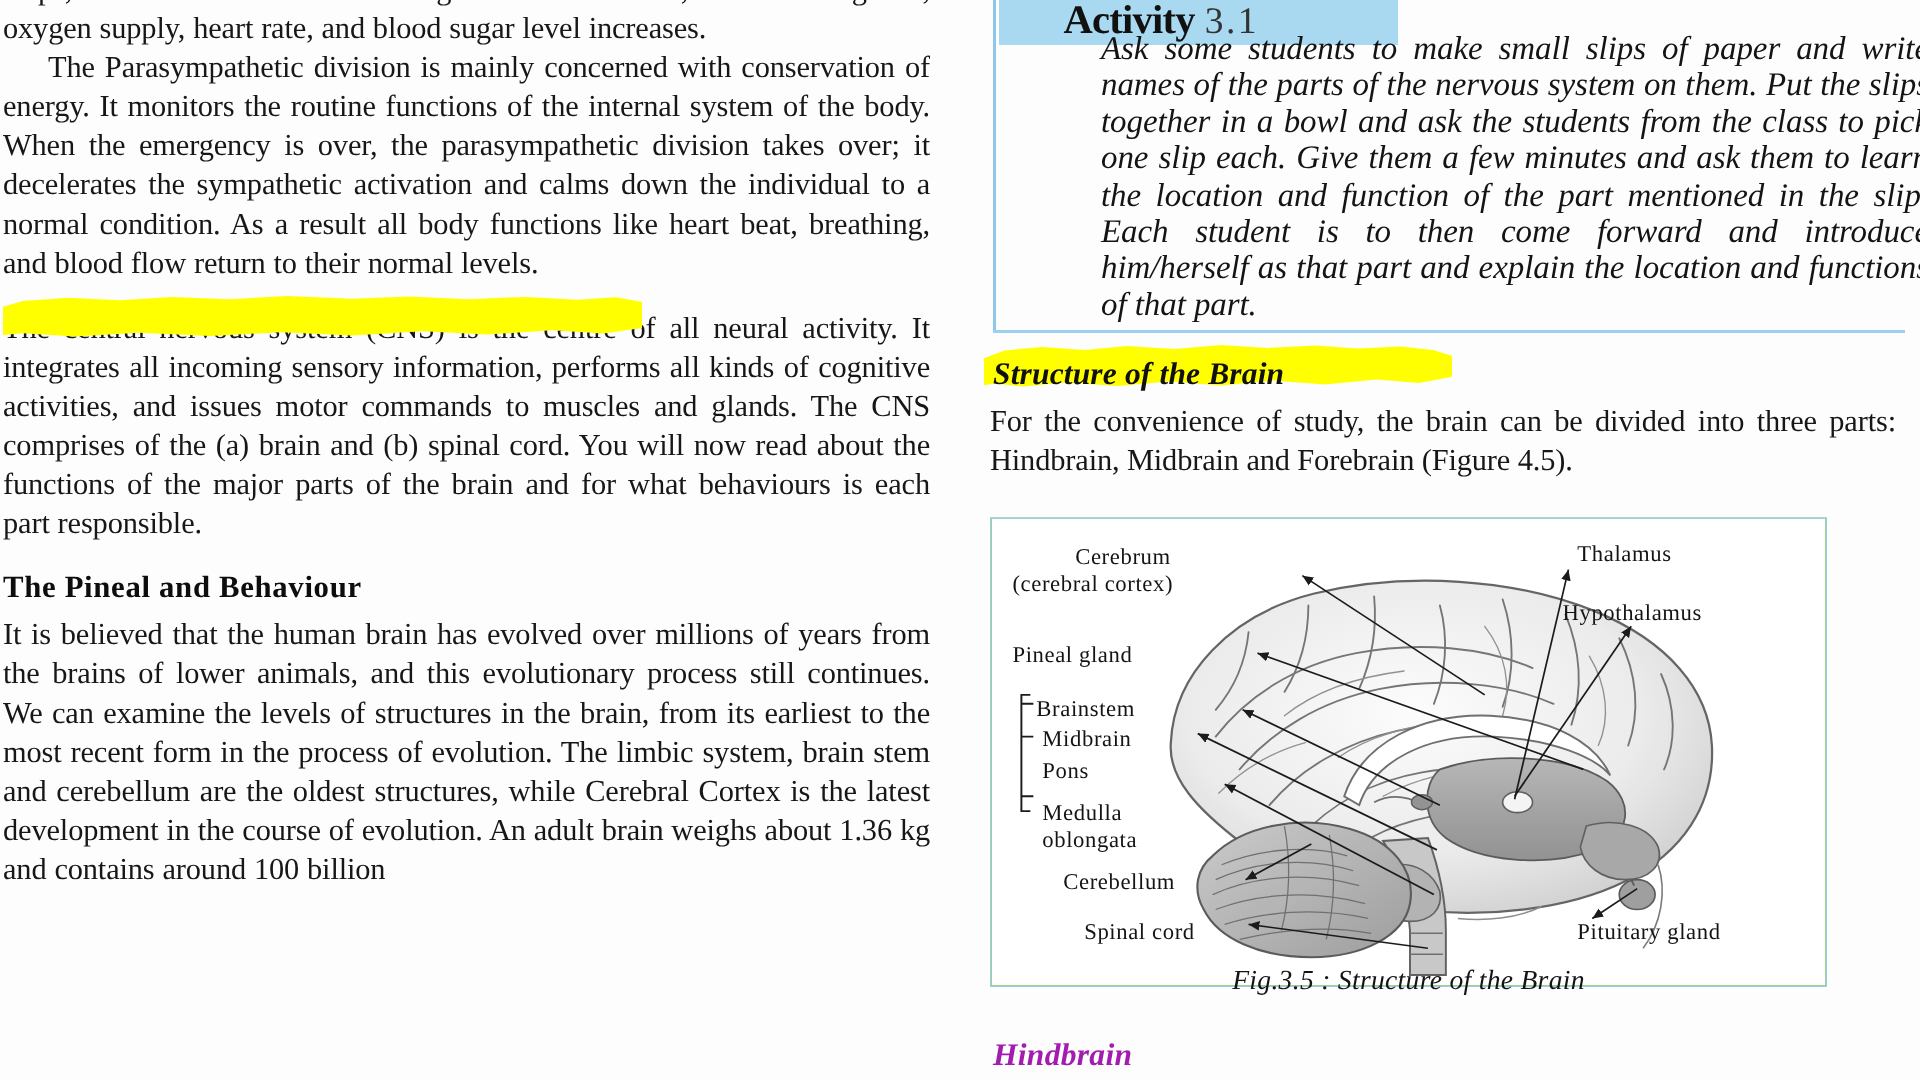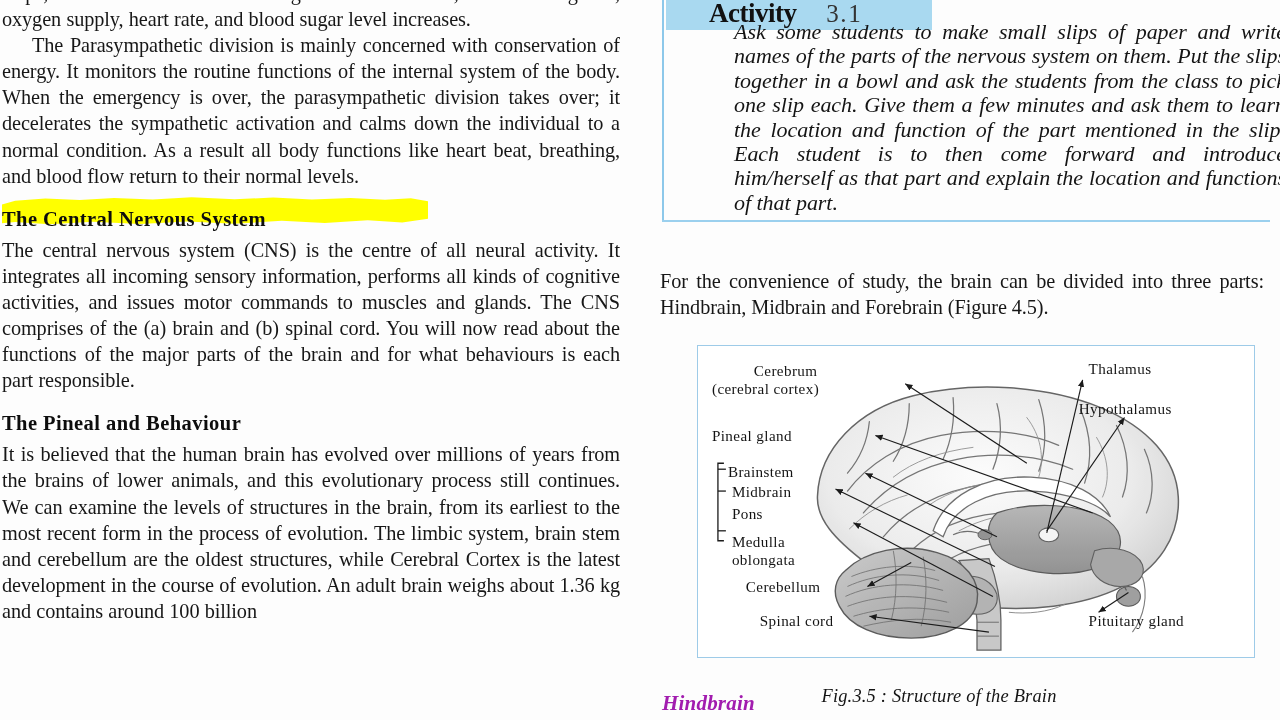--- a/index.html
+++ b/index.html
@@ -129,21 +129,20 @@
     font-weight: bold;
     font-family: "Liberation Serif", "DejaVu Serif", serif;
     color: #111111;
     letter-spacing: -0.5px;
   }
   #activity-title .num {
     font-weight: normal;
     color: #333333;
     letter-spacing: 1.6px;
     font-size: 25px;
-    margin-left: 23px;
   }
   #activity-text {
     position: absolute;
     left: 50px;
     top: 20px;
     width: 552px;
     font-style: italic;
     font-size: 22px;
     line-height: 24.4px;
     text-align: justify;
@@ -193,40 +192,39 @@
   
   #figure-box {
     position: absolute;
     left: 4px;
     top: 345px;
     width: 558px;
     height: 313px;
     border: 1.6px solid #9ecbe8;
     background: #84cc16;
     overflow: hidden;
-    margin-left: 37px;
   }
 
   
   #brain-svg { display: block; width: 100%; height: 100%; }
 
   .fig-label {
     font-family: "Liberation Serif", "DejaVu Serif", serif;
     font-size: 15.2px;
     fill: #141414;
     letter-spacing: 0.4px;
   }
   .lead-line { stroke: #1b1b1b; stroke-width: 1.15; fill: none; }
   .arrow-head { fill: #1b1b1b; }
   .bracket { stroke: #1b1b1b; stroke-width: 1.3; fill: none; }
 
   #fig-caption {
     position: absolute;
     left: 4px;
-    top: 685px;
+    top: 642px;
     width: 558px;
     text-align: center;
     font-style: italic;
     font-size: 18.4px;
     line-height: 23px;
     color: #141414;
     letter-spacing: 0.2px;
   }
 
   #hindbrain-head {
@@ -246,21 +244,20 @@
 <div id="page">
 
   <div id="left-col">
 
     <p class="body-para">stops, blood flows from internal organs to the muscles, and breathing rate, oxygen supply, heart rate, and blood sugar level increases.</p>
 
     <p class="body-para indent">The Parasympathetic division is mainly concerned with conservation of energy. It monitors the routine functions of the internal system of the body. When the emergency is over, the parasympathetic division takes over; it decelerates the sympathetic activation and calms down the individual to a normal condition. As a result all body functions like heart beat, breathing, and blood flow return to their normal levels.</p>
 
     <h2 class="sec-head">
       <span class="hl-yellow hl-cns"></span>
-      <span class="txt">The Central Nervous System</span>
     </h2>
 
     <p class="body-para">The central nervous system (CNS) is the centre of all neural activity. It integrates all incoming sensory information, performs all kinds of cognitive activities, and issues motor commands to muscles and glands. The CNS comprises of the (a) brain and (b) spinal cord. You will now read about the functions of the major parts of the brain and for what behaviours is each part responsible.</p>
 
     <h2 class="sec-head">
       <span class="txt">The Pineal and Behaviour</span>
     </h2>
 
     <p class="body-para">It is believed that the human brain has evolved over millions of years from the brains of lower animals, and this evolutionary process still continues. We can examine the levels of structures in the brain, from its earliest to the most recent form in the process of evolution. The limbic system, brain stem and cerebellum are the oldest structures, while Cerebral Cortex is the latest development in the course of evolution. An adult brain weighs about 1.36 kg and contains around 100 billion</p>
   </div>
@@ -270,20 +267,24 @@
     <div id="activity-box">
       <div id="activity-rule-left"></div>
       <div id="activity-rule-bottom"></div>
       <div id="activity-band"></div>
       <div id="activity-title">
         <span class="word">Activity</span><span>&nbsp;</span><span class="num">3.1</span>
       </div>
       <div id="activity-text">Ask some students to make small slips of paper and write names of the parts of the nervous system on them. Put the slips together in a bowl and ask the students from the class to pick one slip each. Give them a few minutes and ask them to learn the location and function of the part mentioned in the slip. Each student is to then come forward and introduce him/herself as that part and explain the location and functions of that part.</div>
     </div>
 
+    <h3 id="structure-head">
+      <span class="hl-yellow hl-structure"></span>
+      <span class="txt">Structure of the Brain</span>
+    </h3>
 
     <p id="structure-para">For the convenience of study, the brain can be divided into three parts: Hindbrain, Midbrain and Forebrain (Figure 4.5).</p>
 
     <div id="figure-box">
       <svg id="brain-svg" viewBox="0 0 558 313" preserveAspectRatio="none">
         <defs>
           <radialGradient id="gCortex" cx="45%" cy="40%" r="65%">
             <stop offset="0%" stop-color="#fcfcfc"></stop>
             <stop offset="65%" stop-color="#ebebeb"></stop>
             <stop offset="100%" stop-color="#cfcfcf"></stop>

